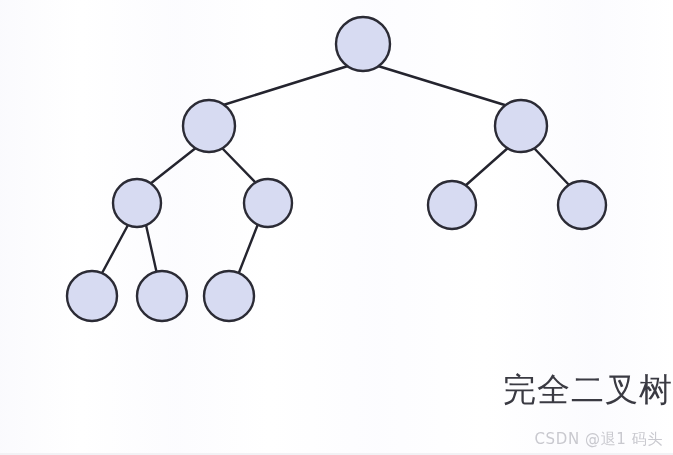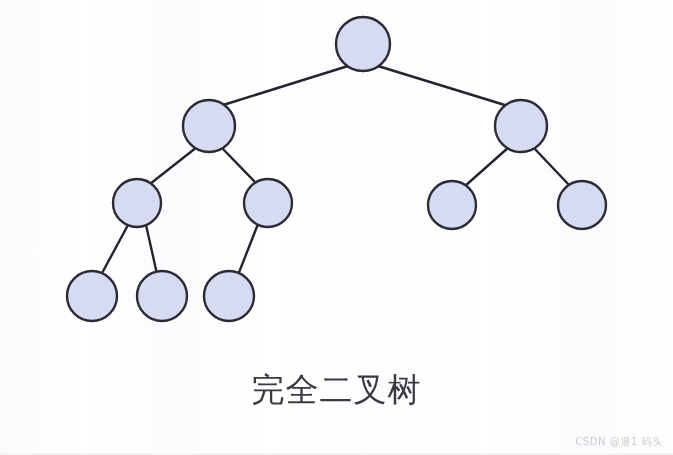--- a/index.html
+++ b/index.html
@@ -54,33 +54,33 @@
     stroke: #24242e;
     stroke-width: 2.4;
     stroke-linecap: round;
     fill: none;
   }
   #caption-label {
     position: absolute;
     left: 0;
     right: 0;
     top: 368px;
-    text-align: center;
+    text-align: right;
     font-family: "DejaVu Sans", "Liberation Sans", sans-serif;
     font-size: 33px;
     letter-spacing: 1px;
     color: #3a3a42;
     white-space: nowrap;
   }
   #watermark-text {
     position: absolute;
     right: 10px;
     bottom: 6px;
     font-family: "DejaVu Sans", "Liberation Sans", sans-serif;
-    font-size: 10px;
+    font-size: 15px;
     color: #c9c9cf;
     letter-spacing: 0.6px;
     white-space: nowrap;
   }
   #bottom-rule {
     position: absolute;
     left: 0;
     right: 0;
     bottom: 0;
     height: 2px;

